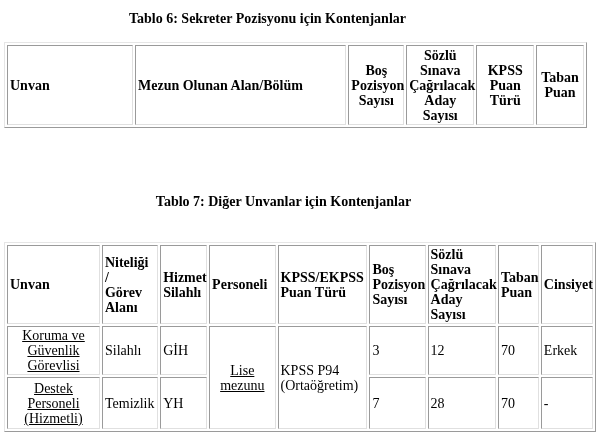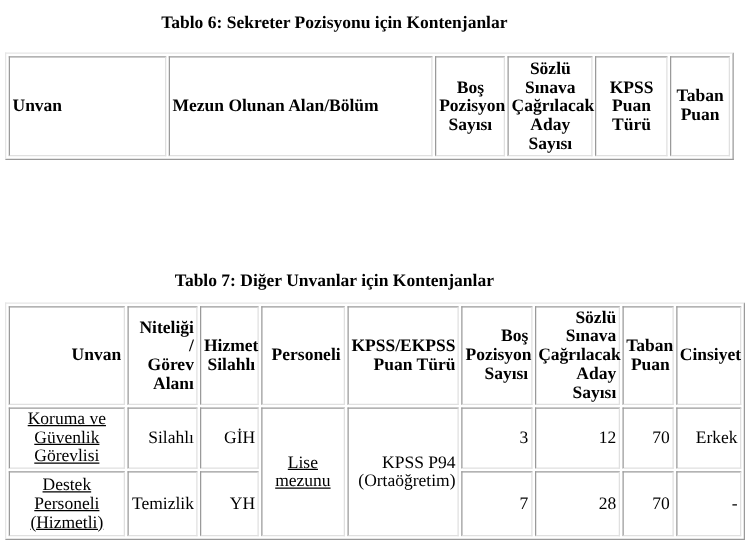--- a/index.html
+++ b/index.html
@@ -15,21 +15,21 @@
     .caption {
       position: absolute;
       left: 0;
       width: 535px;
       text-align: center;
       font-weight: bold;
       font-size: 14px;
       line-height: 16px;
     }
     #cap6 { top: 11px; }
-    #cap7 { top: 218px; }
+    #cap7 { top: 194px; padding-left: 16px; }
 
     table.grid {
       position: absolute;
       border-collapse: separate;
       border-spacing: 2px;
       border-top: 1px solid #e6e6e6;
       border-left: 1px solid #e6e6e6;
       border-right: 1px solid #9a9a9a;
       border-bottom: 1px solid #9a9a9a;
       font-size: 14px;
@@ -52,21 +52,21 @@
     #t6 .d { height: 46px; }
     #t6 th.l, #t6 td.l { text-align: left; }
     #t6 th.c, #t6 td.c { text-align: center; }
     .justify-line { display: flex; justify-content: space-between; }
 
     
     #t7 { left: 4px; top: 242px; width: 592px; }
     #t7 .h { height: 73px; }
     #t7 .r1 { height: 42px; }
     #t7 .r2 { height: 52px; }
-    #t7 th, #t7 td.c { text-align: right; }
+    #t7 th, #t7 td.c { text-align: left; }
     #t7 td.l { text-align: center; text-decoration: underline; }
     #t7 td.b { font-weight: normal; }
     .wrap { white-space: pre-line; }
   </style>
 </head>
 <body>
 
 <div id="cap6" class="caption">Tablo 6: Sekreter Pozisyonu için Kontenjanlar</div>
 
 <table id="t6" class="grid">

